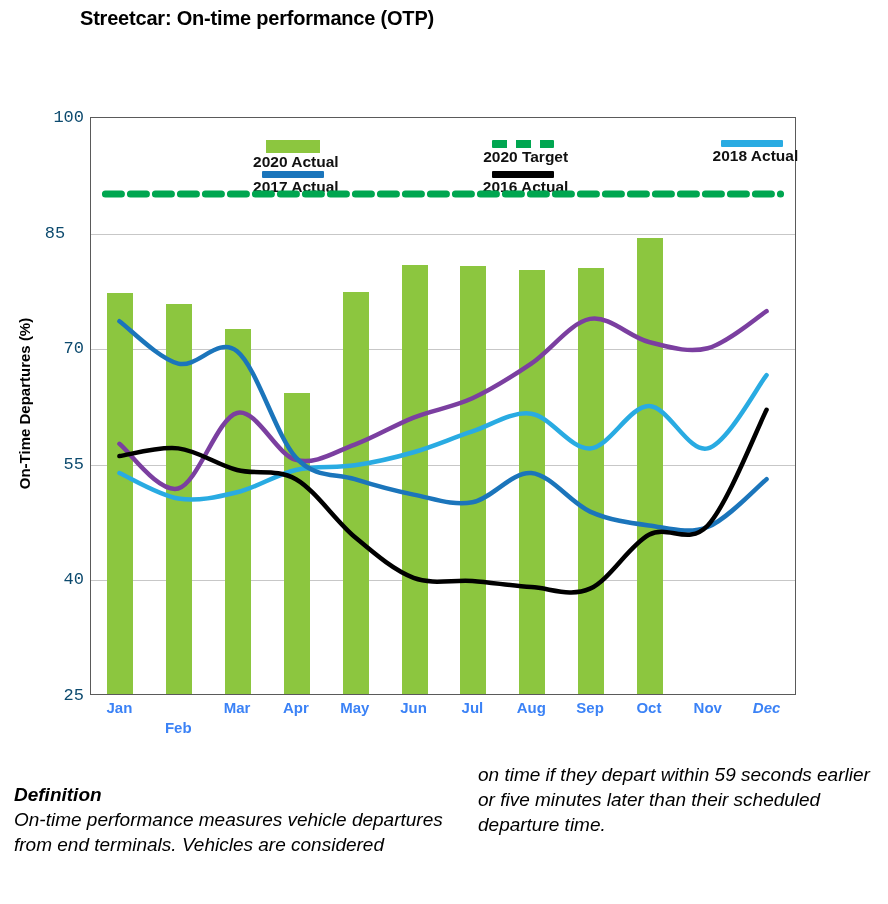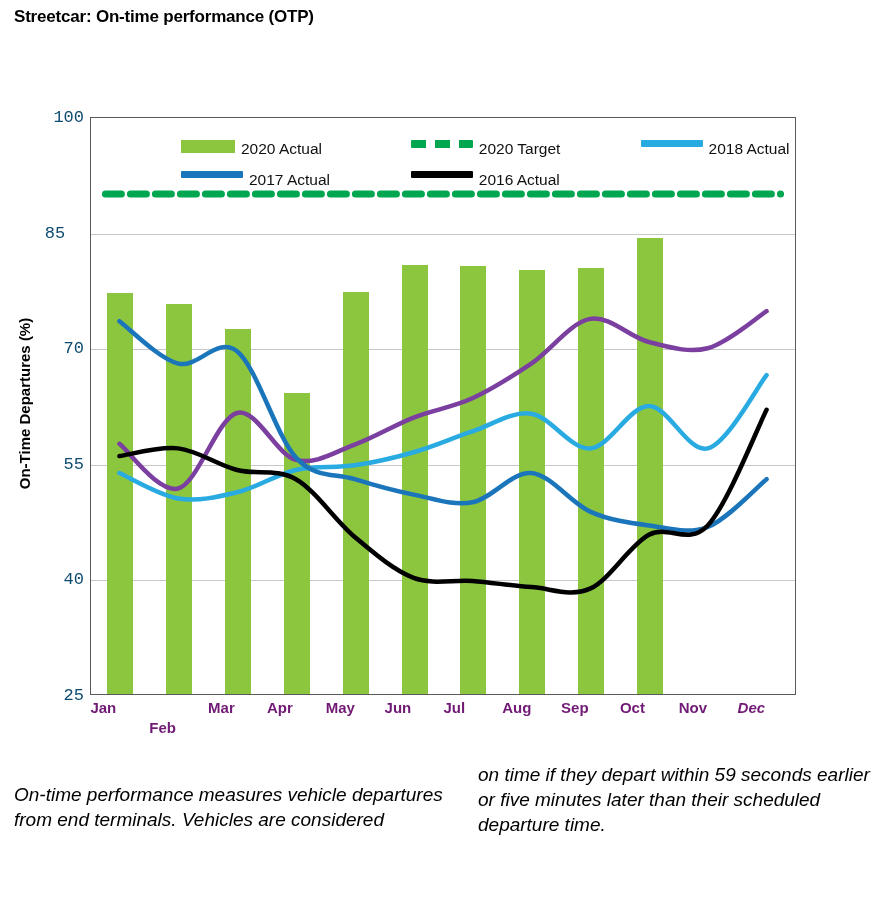--- a/index.html
+++ b/index.html
@@ -3,21 +3,21 @@
 <meta charset="utf-8">
 <style>
   html,body{margin:0;padding:0;}
   body{
     width:888px;height:904px;background:#ffffff;
     font-family:"Liberation Sans", sans-serif;
     color:#000;overflow:hidden;position:relative;
   }
   #title{
     position:absolute;left:14px;top:6px;width:420px;
-    font-size:17px;font-weight:bold;line-height:1.25;letter-spacing:-0.2px;
+    font-size:20px;font-weight:bold;line-height:1.25;letter-spacing:-0.2px;text-align:right;
   }
   #chart-area{
     position:absolute;left:12px;top:105px;width:800px;height:620px;
   }
   
   #plot-frame{
     position:absolute;left:78px;top:12px;width:706px;height:578px;
     border:1.5px solid #5a5a5a;box-sizing:border-box;background:#fff;
   }
   .gridline{position:absolute;left:0;width:100%;height:1px;background:#c7c7c7;}
@@ -27,33 +27,33 @@
     font-size:17px;color:#0c4a6e;transform:translateY(-9px);font-family:Liberation Mono, monospace;
   }
   #ytick-wrap{position:absolute;left:0;top:12px;width:72px;height:578px;}
   #ylabel{
     position:absolute;left:-168px;top:290px;width:360px;text-align:center;
     font-size:15px;font-weight:bold;transform:rotate(-90deg);
   }
   
   #xtick-wrap{position:absolute;left:78px;top:594px;width:706px;height:28px;}
   .xtick{
-    position:absolute;top:0;width:58px;margin-left:-29px;
-    font-size:15px;font-weight:bold;color:#701a75;
+    position:absolute;top:0;width:58px;margin-left:-29px;text-align:center;
+    font-size:15px;font-weight:bold;color:#3b82f6;
   }
   
   .bar{position:absolute;bottom:0;background:#8cc63f;}
   
   #legend{
     position:absolute;left:90px;top:22px;width:690px;height:62px;
     display:flex;flex-wrap:wrap;
   }
   .legend-item{
-    width:33.3%;height:31px;display:flex;align-items:flex-start;
-    font-size:15.5px;font-weight:normal;color:#111;
+    width:33.3%;height:31px;display:flex;align-items:center;
+    font-size:15.5px;font-weight:bold;color:#111;flex-direction:column;
   }
   .legend-item .lg-swatch{
     width:62px;height:7px;margin-right:6px;flex:0 0 auto;border-radius:1px;
   }
   .legend-item.bar-sw .lg-swatch{height:13px;border-radius:0;width:54px;}
   .legend-item.dash-sw .lg-swatch{
     height:8px;background:none !important;
     background-image:repeating-linear-gradient(to right,#00a650 0 15px,transparent 15px 24px) !important;
   }
   
@@ -147,15 +147,16 @@
       <div class="xtick" style="left: 382.417px;">Jul</div>
       <div class="xtick" style="left: 441.25px;">Aug</div>
       <div class="xtick" style="left: 500.083px;">Sep</div>
       <div class="xtick" style="left: 558.917px;">Oct</div>
       <div class="xtick" style="left: 617.75px;">Nov</div>
       <div class="xtick" style="left: 676.583px; font-style: italic;">Dec</div>
     </div>
 </div>
 
 <div id="def-left">
+  <div class="dh">Definition</div>
   <div>On-time performance measures vehicle departures from end terminals. Vehicles are considered</div>
 </div>
 <div id="def-right">on time if they depart within 59 seconds earlier or five minutes later than their scheduled departure time.</div>
 
 </body></html>

